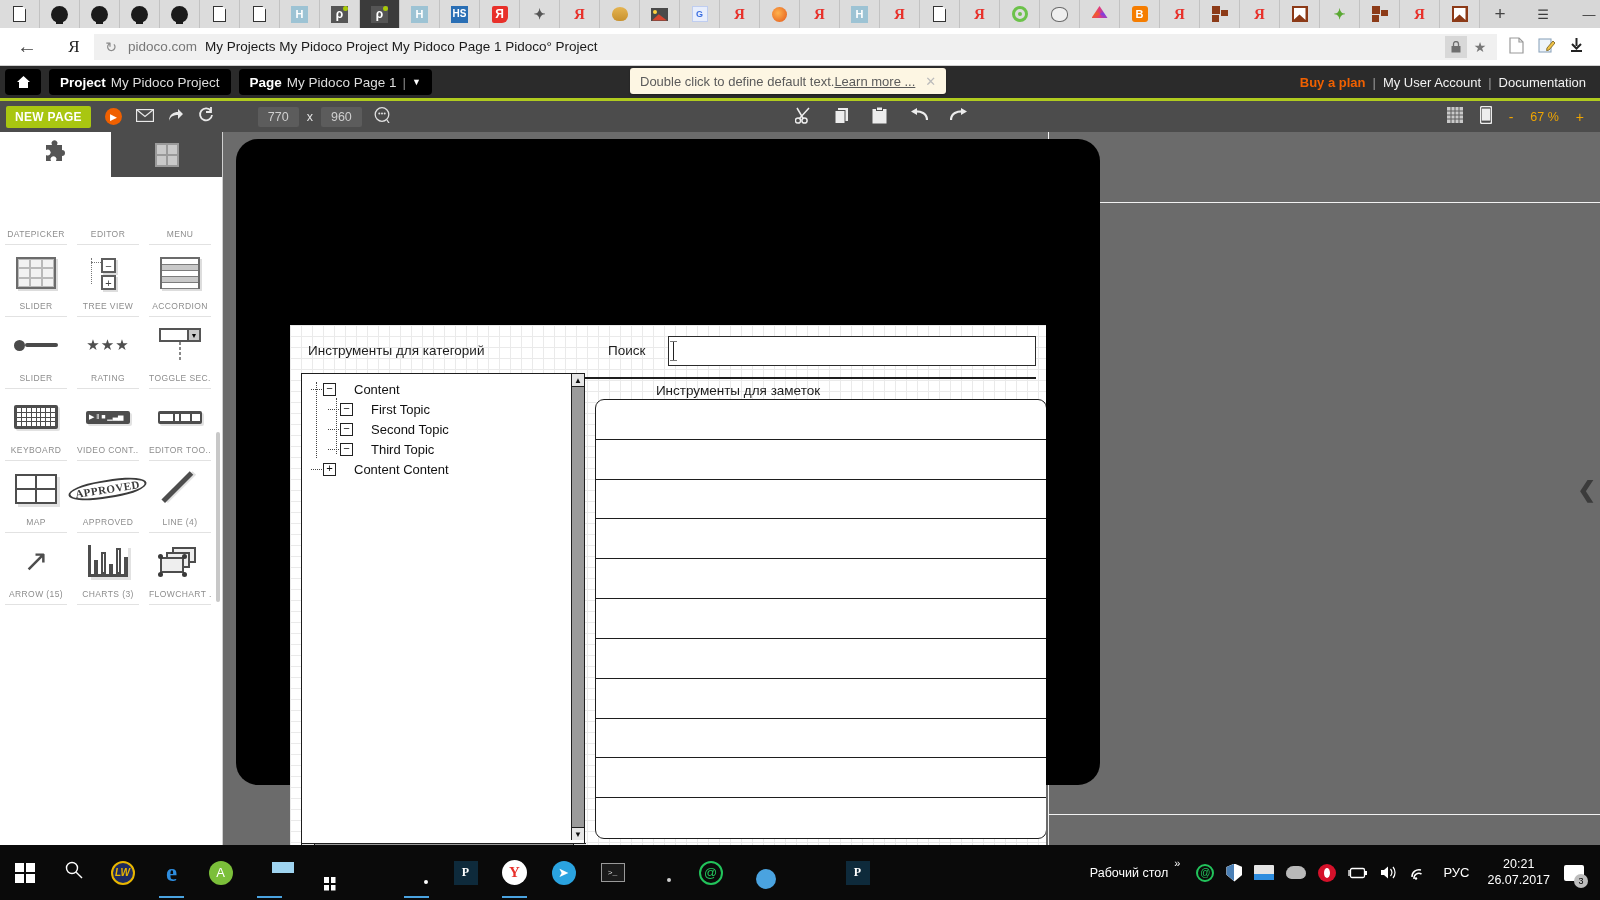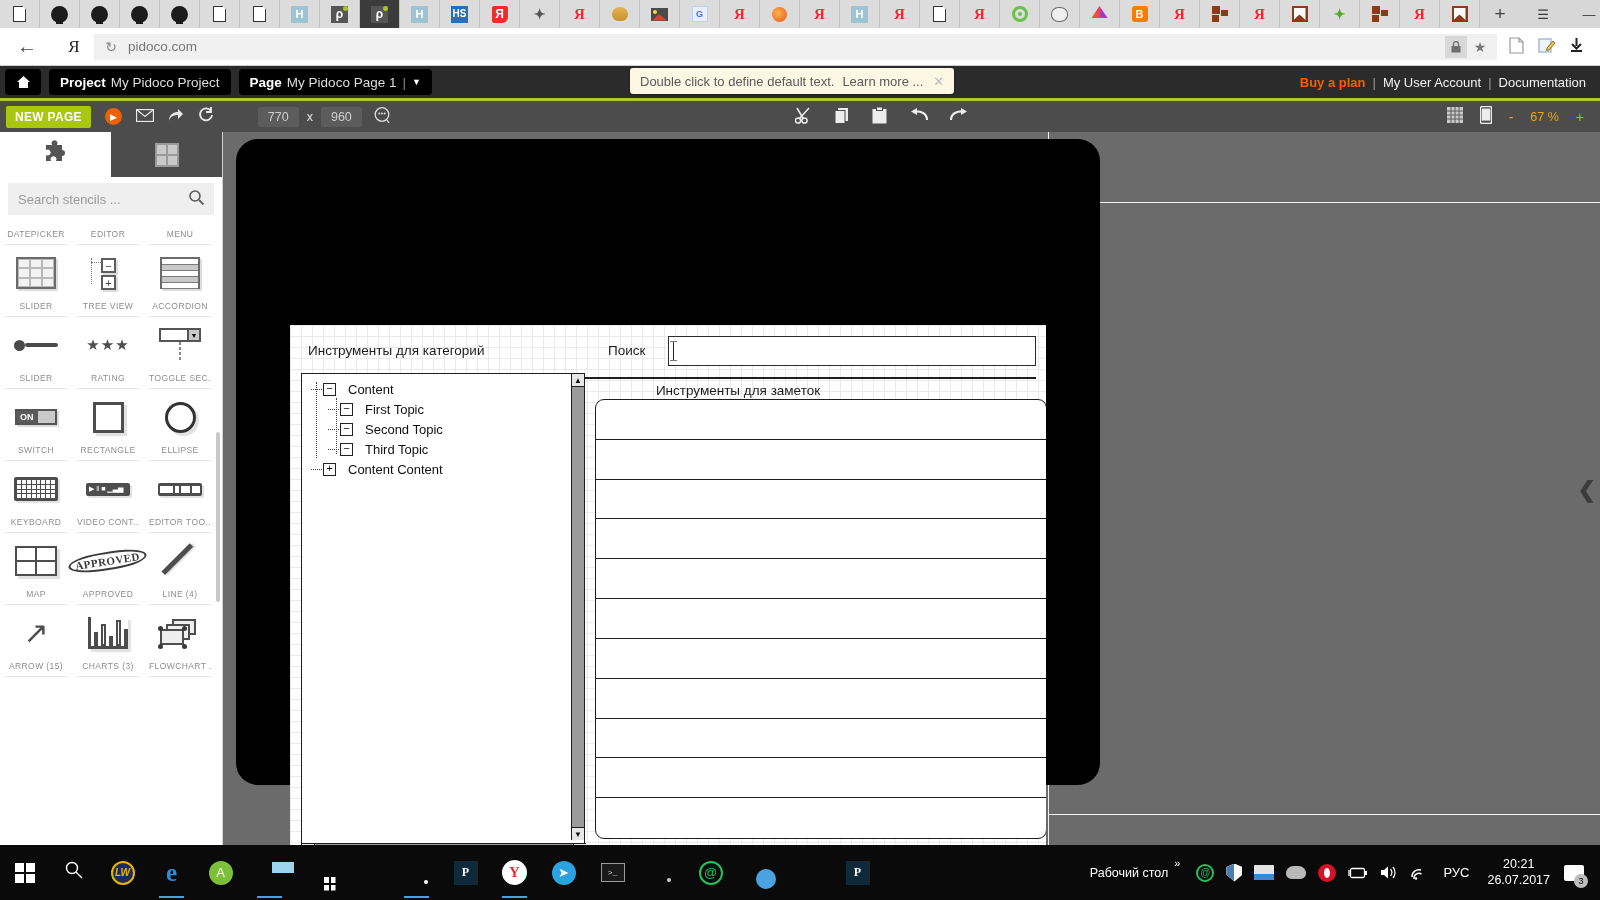--- a/index.html
+++ b/index.html
@@ -106,21 +106,21 @@
     display:flex; align-items:center; padding:0 11px; color:#ddd; font-size:13.5px;
   }
   .crumb b { color:#fff; margin-right:5px; }
   .crumb .sep { color:#888; margin:0 6px; }
   .crumb .caret { color:#fff; font-size:9px; }
   #tooltip-banner {
     position:absolute; left:630px; top:68px; height:26px;
     background:#fdf6e3; border-radius:3px; display:flex; align-items:center;
     padding:0 10px; color:#5b5b5b; font-size:13px; box-shadow:0 1px 2px rgba(0,0,0,.3);
   }
-  #tooltip-link { color:#5b5b5b; margin-left:8px;}
+  #tooltip-link { text-decoration: underline; color:#5b5b5b; margin-left:0;}
   #tooltip-close { margin-left:10px; color:#bbb; font-size:13px;}
   #topbar-right { margin-left:auto; display:flex; align-items:center; padding-right:14px; font-size:13px; }
   #topbar-right .sep { color:#999; margin:0 7px; }
   #buy-plan { color:#f06000; font-weight:bold; }
   .top-link { color:#f2f2f2; }
 
   #app-toolbar {
     position:absolute; left:0; top:98px; width:1600px; height:34px;
     background:#4c4c4c; border-top:3px solid #b0cb1f;
     display:flex; align-items:center;
@@ -256,21 +256,21 @@
     position:absolute; left:11px; top:48px; width:284px; height:484px;
     border:1.5px solid #1e1e1e; background:#fff;
   }
   .tree-row { display:flex; align-items:center; height:20px; padding-left:9px; position:relative; }
   .tree-node-box {
     width:13px; height:13px; border:1.3px solid #222; background:#fff;
     display:flex; align-items:center; justify-content:center;
     font-size:11px; line-height:1; color:#111; font-family:"Liberation Mono",monospace;
     flex:0 0 auto;
   }
-  .tree-label { font-size:13px; color:#111; margin-left:12px; }
+  .tree-label { font-size:13px; color:#111; margin-left:18px; }
   .tree-dash { width:11px; border-top:1px dotted #444; margin-right:1px; flex:0 0 auto;}
   .tree-indent { width:17px; flex:0 0 auto;}
   #tree-trunk { position:absolute; left:14px; top:8px; width:0; height:76px; border-left:1px dotted #444; }
   #tree-branch { position:absolute; left:34px; top:24px; width:0; height:56px; border-left:1px dotted #444; }
 
   .sb-v {
     position:absolute; right:0; top:0; width:13px; height:466px;
     background:#9b9b9b; border-left:1.5px solid #1e1e1e;
   }
   .sb-v .arw { height:13px; background:#e6e6e6; border-bottom:1px solid #1e1e1e;
@@ -552,20 +552,21 @@
 
   </div>
 </div>
 
 <div id="addressbar">
   <div id="back-button">←</div>
   <div id="yandex-logo">Я</div>
   <div id="urlbox">
     <div id="reload-icon">↻</div>
     <div id="url-domain">pidoco.com</div>
+    <div id="url-title">My Projects My Pidoco Project My Pidoco Page 1 Pidoco° Project</div>
     <div id="urlbox-right">
       <div class="lockbadge">
         <svg width="10" height="12" viewBox="0 0 10 12">
             <rect x="0.5" y="5" width="9" height="6.5" fill="#6e6e6e"></rect>
             <path d="M2.5 5 V3 a2.5 2.5 0 0 1 5 0 V5" fill="none" stroke="#6e6e6e" stroke-width="1.3"></path>
           </svg>
       </div>
       <div class="starbadge">★</div>
     </div>
   </div>
@@ -722,29 +723,20 @@
     </div>
     <div class="stab inactive">
       <span id="grid-tab-icon">
           <i></i>
           <i></i>
           <i></i>
           <i></i>
         </span>
     </div>
   </div>
-  <div id="search-row">
-    <span id="search-input-text">Search stencils ...</span>
-    <span id="search-icon-glyph">
-      <svg width="15" height="15" viewBox="0 0 15 15">
-          <circle cx="6" cy="6" r="5" fill="none" stroke="#5a5a5a" stroke-width="1.6"></circle>
-          <path d="M10 10 L14.5 14.5" stroke="#5a5a5a" stroke-width="1.8"></path>
-        </svg>
-    </span>
-  </div>
   <div id="stencil-scroll">
 
     <div class="srow" style="margin-top:-44px;">
       <div class="scell cut">
         <div class="art"></div>
         <div class="lbl">DATEPICKER</div>
       </div>
       <div class="scell cut">
         <div class="art"></div>
         <div class="lbl">EDITOR</div>
@@ -813,43 +805,20 @@
             <div class="lbl">RATING</div>
           </div>
           <div class="scell">
             <div class="art">
               <span class="a-toggle"><span class="top">
                   <span class="fld"></span>
                   <span class="dd">▼</span>
                 </span><span class="bot"></span></span>
             </div>
             <div class="lbl">TOGGLE SEC...</div>
-          </div>
-        </div>
-        <div class="srow">
-          <div class="scell">
-            <div class="art">
-              <span class="a-switch">
-                <span class="on">ON</span>
-                <span class="off"></span>
-              </span>
-            </div>
-            <div class="lbl">SWITCH</div>
-          </div>
-          <div class="scell">
-            <div class="art">
-              <span class="a-rect"></span>
-            </div>
-            <div class="lbl">RECTANGLE</div>
-          </div>
-          <div class="scell">
-            <div class="art">
-              <span class="a-ell"></span>
-            </div>
-            <div class="lbl">ELLIPSE</div>
           </div>
         </div>
         <div class="srow">
           <div class="scell">
             <div class="art">
               <span class="a-kb">
                 <i></i>
                 <i></i>
                 <i></i>
                 <i></i>

